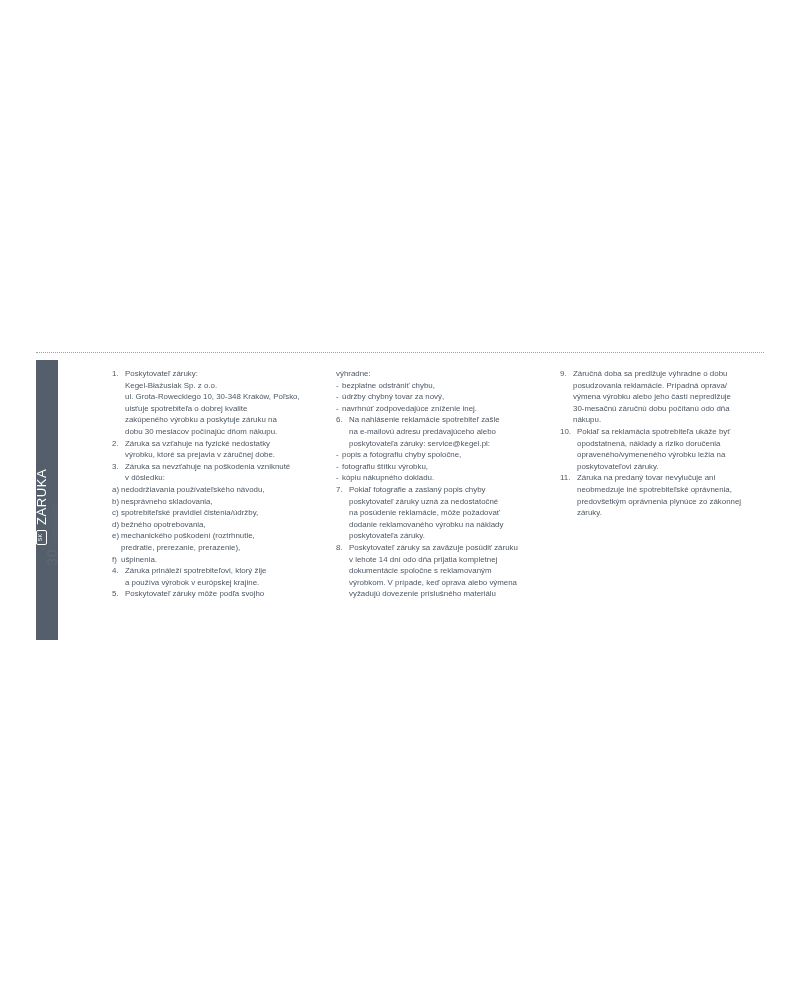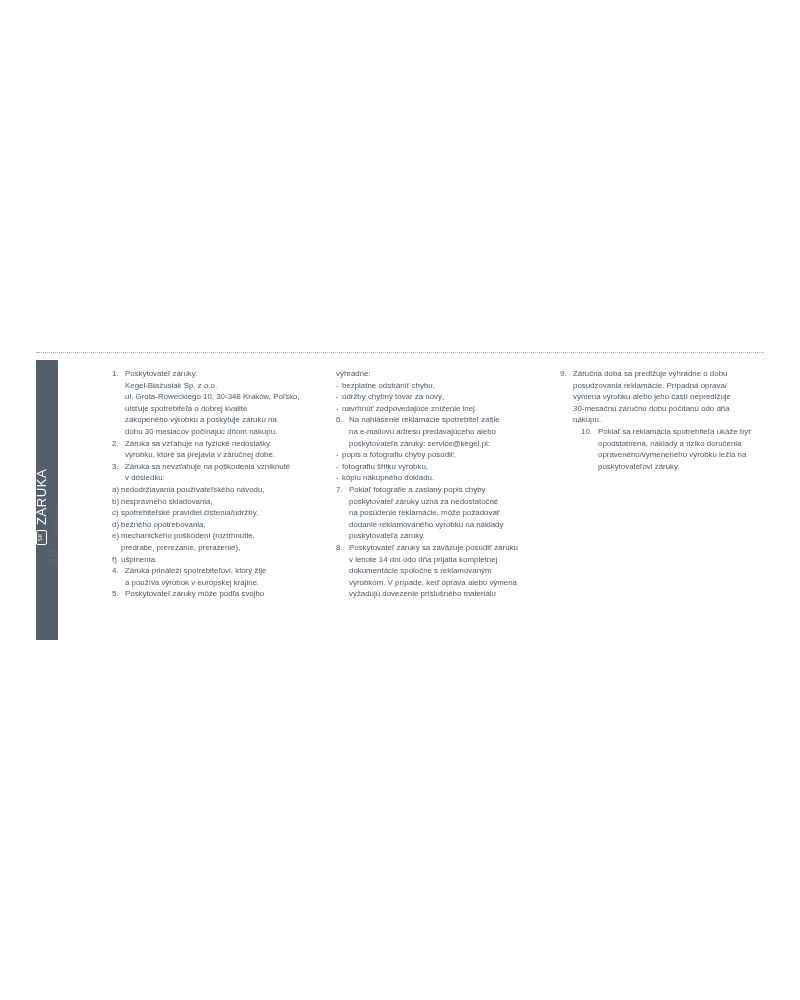--- a/index.html
+++ b/index.html
@@ -129,21 +129,21 @@
 
   .item {
     display: flex;
     margin-bottom: 0;
   }
   .item .marker {
     flex: 0 0 auto;
     width: 13px;
     text-align: left;
   }
-  .item .marker.wide { width: 17px; margin-left: 21px; }
+  .item .marker.wide { width: 17px; }
   .item .body { flex: 1 1 auto; }
   .sub {
     display: flex;
   }
   .sub .marker { width: 9px; flex: 0 0 auto; }
   .dash {
     display: flex;
   }
   .dash .marker { width: 6px; flex: 0 0 auto; }
 
@@ -241,21 +241,21 @@
           <span class="body nowrap-block">navrhnúť zodpovedajúce zníženie inej.</span>
         </div>
         <div class="item">
           <span class="marker">6.</span>
           <span class="body nowrap-block">Na nahlásenie reklamácie spotrebiteľ zašle
 na e-mailovú adresu predávajúceho alebo
 poskytovateľa záruky: service@kegel.pl:</span>
         </div>
         <div class="item dash">
           <span class="marker">-</span>
-          <span class="body nowrap-block">popis a fotografiu chyby posúdiť,</span>
+          <span class="body nowrap-block">popis a fotografiu chyby spoločne,</span>
         </div>
         <div class="item dash">
           <span class="marker">-</span>
           <span class="body nowrap-block">fotografiu štítku výrobku,</span>
         </div>
         <div class="item dash">
           <span class="marker">-</span>
           <span class="body nowrap-block">kópiu nákupného dokladu.</span>
         </div>
         <div class="item">
@@ -284,16 +284,23 @@
 30-mesačnú záručnú dobu počítanú odo dňa
 nákupu.</span>
         </div>
         <div class="item">
           <span class="marker wide">10.</span>
           <span class="body nowrap-block">Pokiaľ sa reklamácia spotrebiteľa ukáže byť
 opodstatnená, náklady a riziko doručenia
 opraveného/vymeneného výrobku ležia na
 poskytovateľovi záruky.</span>
         </div>
+        <div class="item">
+          <span class="marker wide">11.</span>
+          <span class="body nowrap-block">Záruka na predaný tovar nevylučuje ani
+neobmedzuje iné spotrebiteľské oprávnenia,
+predovšetkým oprávnenia plynúce zo zákonnej
+záruky.</span>
+        </div>
       </div>
   </div>
 
 </div>
 
 </body></html>

